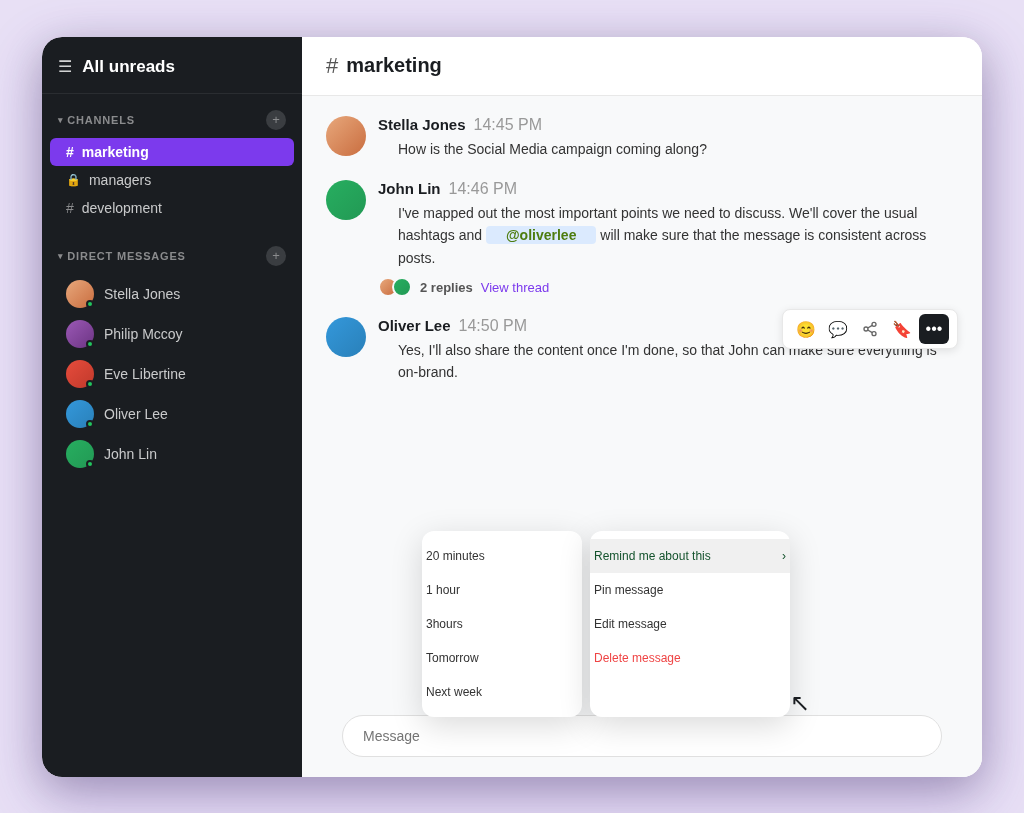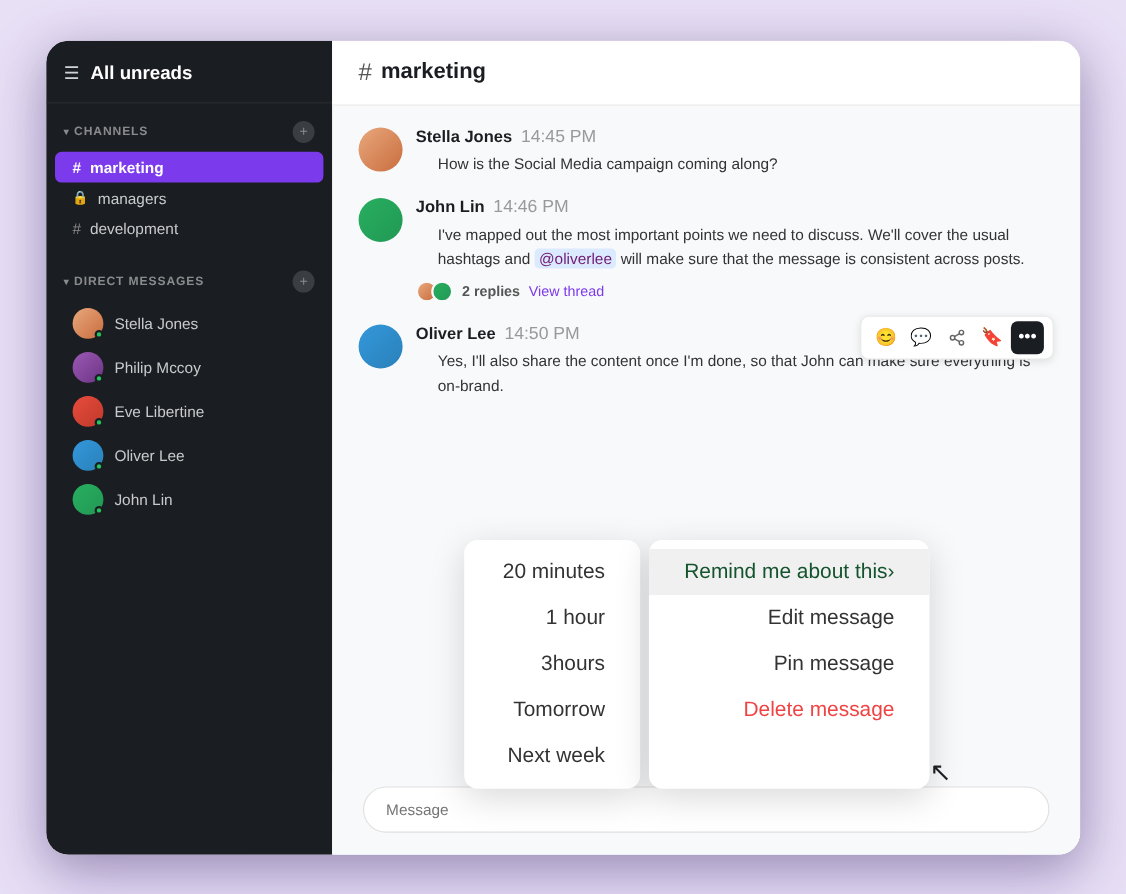--- a/index.html
+++ b/index.html
@@ -231,24 +231,24 @@
       color: #999;
     }
     .message-text {
       font-size: 14px;
       color: #333;
       line-height: 1.6;
       margin-left: 20px;
     }
     .mention {
       background: #dbeafe;
-      color: #701a75;
+      color: #4d7c0f;
       border-radius: 4px;
-      padding: 1px 4px;
-      font-weight: 400;
+      padding: 1px 20px;
+      font-weight: 700;
     }
     .thread-replies {
       display: flex;
       align-items: center;
       gap: 8px;
       margin-top: 8px;
     }
     .thread-avatars {
       display: flex;
     }
@@ -299,21 +299,21 @@
       color: #666;
       border: none;
       background: transparent;
     }
     .action-btn.more {
       background: #1a1d21;
       color: #fff;
       border-radius: 6px;
     }
     .message-input-area {
-      padding: 12px 28px 20px;
+      padding: 12px 40px 20px;
       background: #f8f9fa;
     }
     .message-input {
       background: #fff;
       border: 1px solid #e0e0e0;
       border-radius: 24px;
       padding: 12px 20px;
       font-size: 14px;
       color: #999;
       width: 100%;
@@ -338,25 +338,24 @@
       min-width: 160px;
     }
     .dropdown-right {
       background: #fff;
       border-radius: 12px;
       box-shadow: 0 8px 32px rgba(0,0,0,0.15);
       padding: 8px 0;
       min-width: 200px;
     }
     .dropdown-item {
-      padding: 10px 32px;
-      font-size: 19px;
+      padding: 10px 4px;
+      font-size: 12px;
       color: #333;
       cursor: pointer;
-      text-align: right;
     }
     .dropdown-item.active-item {
       background: #f0ebff;
       color: #7c3aed;
       font-weight: 500;
     }
     .dropdown-item.delete {
       color: #ef4444;
     }
     .dropdown-item.has-arrow {
@@ -537,19 +536,19 @@
       <div class="dropdown-item">3hours</div>
       <div class="dropdown-item">Tomorrow</div>
       <div class="dropdown-item">Next week</div>
     </div>
 
     <div class="dropdown-right" style="position:relative;">
       <div class="dropdown-item has-arrow active-item">
         <span>Remind me about this</span>
         <span>›</span>
       </div>
+      <div class="dropdown-item">Pin message</div>
       <div class="dropdown-item">Edit message</div>
-      <div class="dropdown-item">Pin message</div>
       <div class="dropdown-item delete">Delete message</div>
       <span class="cursor-arrow">↖</span>
     </div>
   </div>
 </div>
 
 </body></html>

